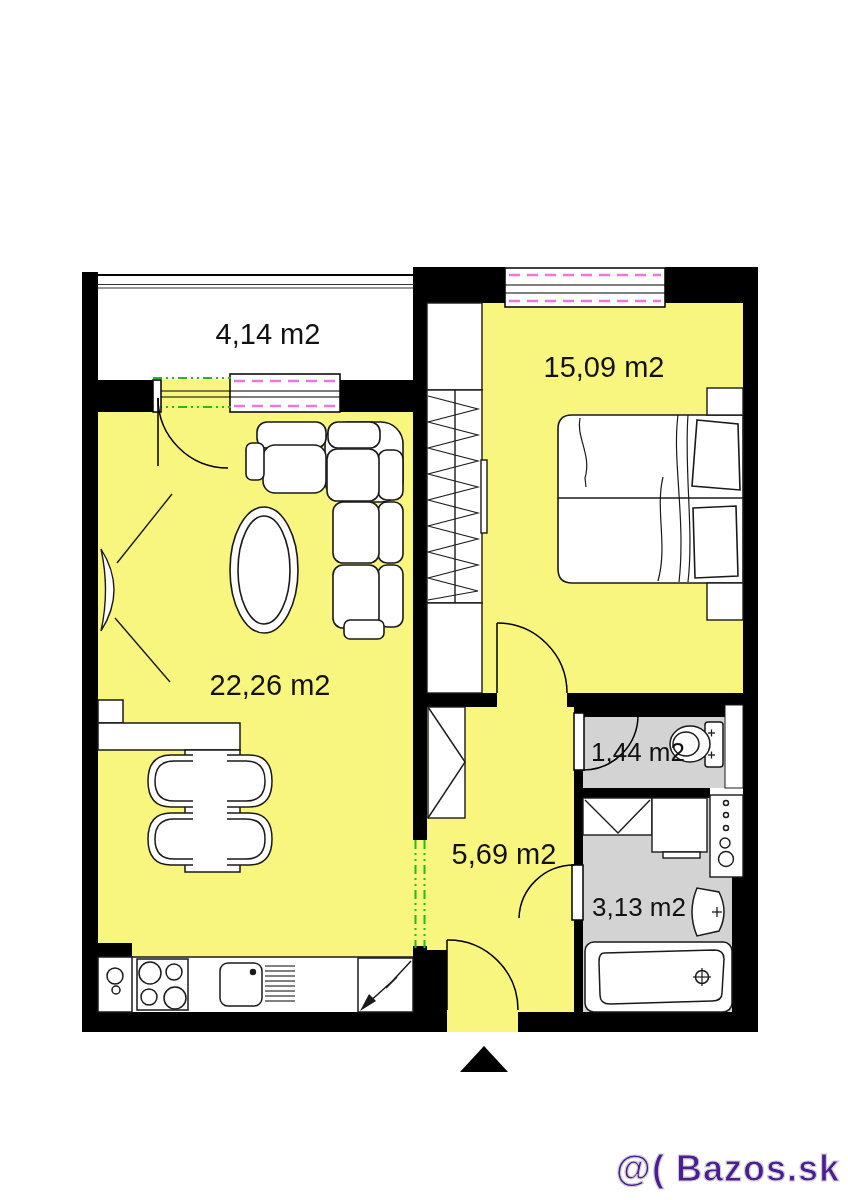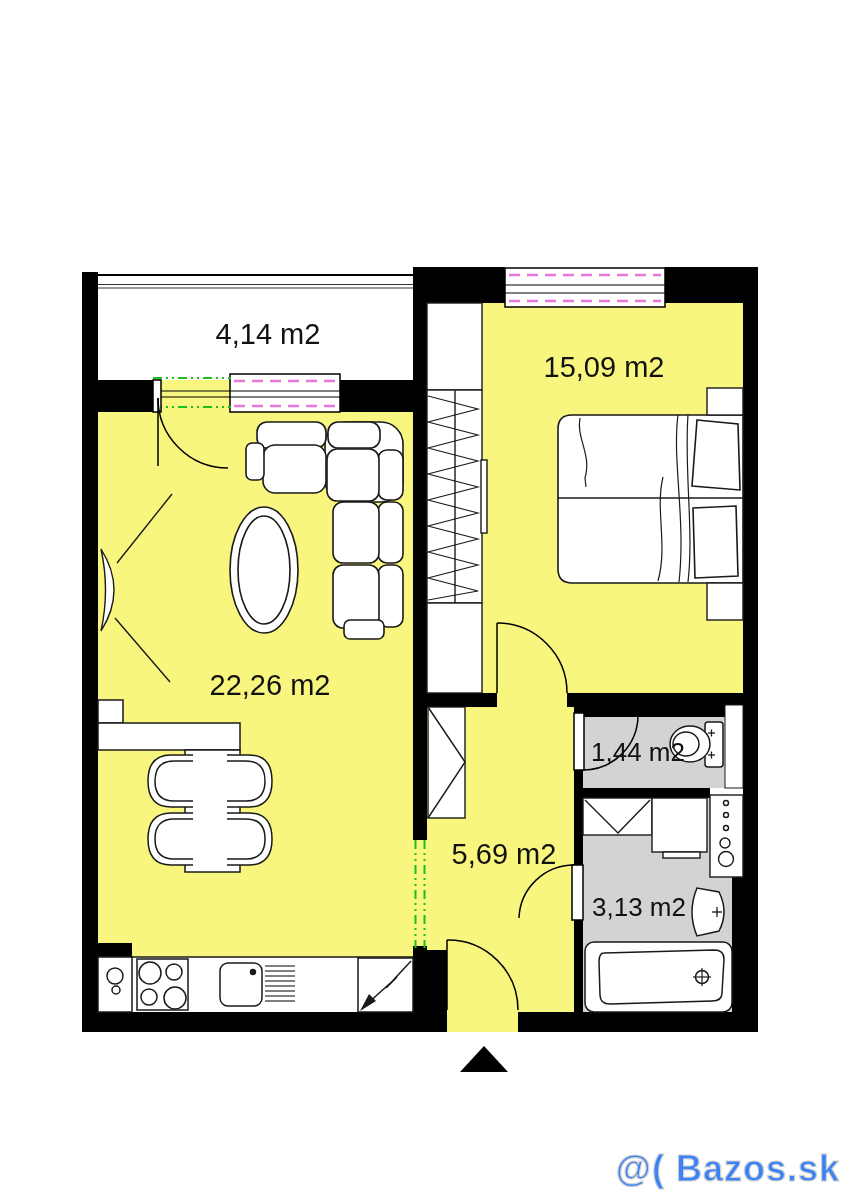--- a/index.html
+++ b/index.html
@@ -19,21 +19,21 @@
   .room-label.big{font-size:29px;}
   .room-label.small{font-size:26px;}
   .watermark{
     position:absolute;
     right:8px;
     top:1148px;
     font-family:"Liberation Sans", sans-serif;
     font-size:36px;
     font-weight:700;
     letter-spacing:1px;
-    color:#3b82f6;
+    color:#4c1d95;
     -webkit-text-stroke:1.2px #cfcfcf;
     user-select:none;
   }
 </style>
 </head>
 <body>
 
 <div class="canvas">
 <svg width="848" height="1200" viewBox="0 0 848 1200">
 

